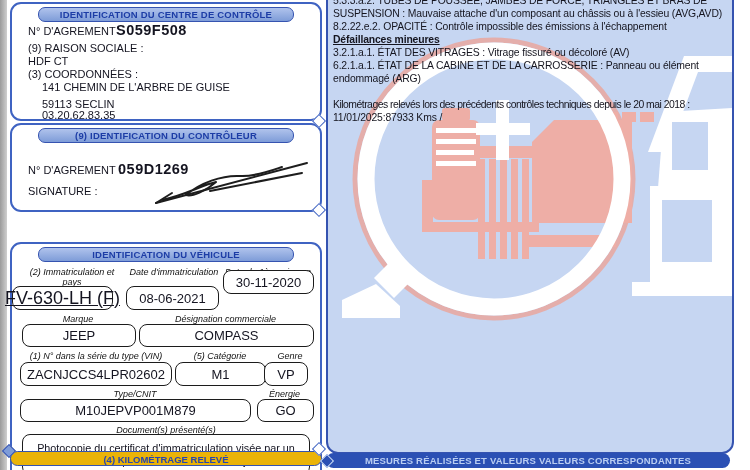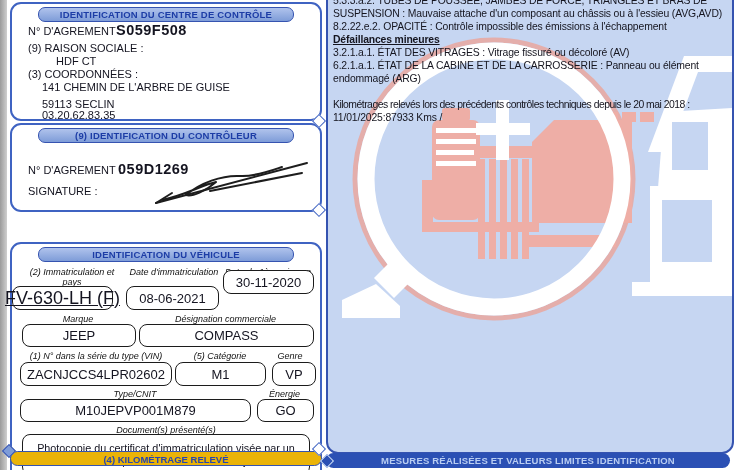--- a/index.html
+++ b/index.html
@@ -106,21 +106,21 @@
     <div class="dline tight">Kilométrages relevés lors des précédents contrôles techniques depuis le 20 mai 2018 :</div>
     <div class="dline">11/01/2025:87933 Kms /</div>
   </div>
 </div>
 
 <div class="abs sec" style="left:10px;top:2px;width:308px;height:115px;">
   <div class="sechdr">IDENTIFICATION DU CENTRE DE CONTRÔLE</div>
   <div class="abs lbl" style="left:16px;top:21px;">N° D'AGREMENT :</div>
   <div class="abs bigval" style="left:104px;top:18px;">S059F508</div>
   <div class="abs lbl" style="left:16px;top:38px;">(9) RAISON SOCIALE :</div>
-  <div class="abs lbl" style="left:44px;top:51px;">HDF CT</div>
+  <div class="abs lbl" style="left:16px;top:51px;">HDF CT</div>
   <div class="abs lbl" style="left:16px;top:64px;">(3) COORDONNÉES :</div>
   <div class="abs lbl" style="left:30px;top:77px;">141 CHEMIN DE L'ARBRE DE GUISE</div>
   <div class="abs lbl" style="left:30px;top:94px;">59113 SECLIN</div>
   <div class="abs lbl" style="left:30px;top:105px;">03.20.62.83.35</div>
 </div>
 
 <div class="abs sec" style="left:10px;top:123px;width:308px;height:85px;">
   <div class="sechdr">(9) IDENTIFICATION DU CONTRÔLEUR</div>
   <div class="abs lbl" style="left:16px;top:39px;">N° D'AGREMENT :</div>
   <div class="abs bigval" style="left:106px;top:36px;">059D1269</div>
@@ -148,31 +148,31 @@
   <div class="abs flabel" style="left:10px;top:70px;width:112px;">Marque</div>
   <div class="abs flabel" style="left:127px;top:70px;width:173px;">Désignation commerciale</div>
   <div class="vbox" style="left:127px;top:80px;width:173px;height:21px;">COMPASS</div>
   <div class="vbox" style="left:10px;top:80px;width:112px;height:21px;">JEEP</div>
 
   <div class="abs flabel" style="left:8px;top:107px;width:152px;">(1) N° dans la série du type (VIN)</div>
   <div class="abs flabel" style="left:163px;top:107px;width:90px;">(5) Catégorie internationale</div>
   <div class="abs flabel" style="left:256px;top:107px;width:44px;">Genre</div>
   <div class="vbox" style="left:8px;top:118px;width:150px;height:22px;">ZACNJCCS4LPR02602</div>
   <div class="vbox" style="left:163px;top:118px;width:89px;height:22px;">M1</div>
-  <div class="vbox" style="left:260px;top:118px;width:42px;height:22px;">VP</div>
+  <div class="vbox" style="left:252px;top:118px;width:42px;height:22px;">VP</div>
 
   <div class="abs flabel" style="left:8px;top:145px;width:230px;">Type/CNIT</div>
   <div class="abs flabel" style="left:245px;top:145px;width:55px;">Énergie</div>
   <div class="vbox" style="left:8px;top:155px;width:229px;height:21px;">M10JEPVP001M879</div>
   <div class="vbox" style="left:245px;top:155px;width:55px;height:21px;">GO</div>
 
   <div class="abs flabel" style="left:8px;top:181px;width:292px;">Document(s) présenté(s)</div>
   <div class="vbox" style="left:10px;top:190px;width:288px;height:41px;font-size:10.8px;white-space:normal;text-align:center;padding:16px 4px;box-sizing:border-box;line-height:13px;">Photocopie du certificat d'immatriculation visée par un commissaire-priseur ou un huissier de justice</div>
 </div>
 
 <div class="abs kmbar">(4) KILOMÉTRAGE RELEVÉ</div>
-<div class="abs mesbar">MESURES RÉALISÉES ET VALEURS LIMITES IDENTIFICATION</div>
+<div class="abs mesbar">MESURES RÉALISÉES ET VALEURS VALEURS CORRESPONDANTES</div>
 
 <div class="abs diamond dm-white" style="left:314px;top:116px;"></div>
 <div class="abs diamond dm-white" style="left:314px;top:205px;"></div>
 <div class="abs diamond dm-lite" style="left:4px;top:446px;"></div>
 <div class="abs diamond dm-white" style="left:314px;top:444px;"></div>
 <div class="abs diamond dm-blue" style="left:322px;top:456px;"></div>
 
 </body></html>

